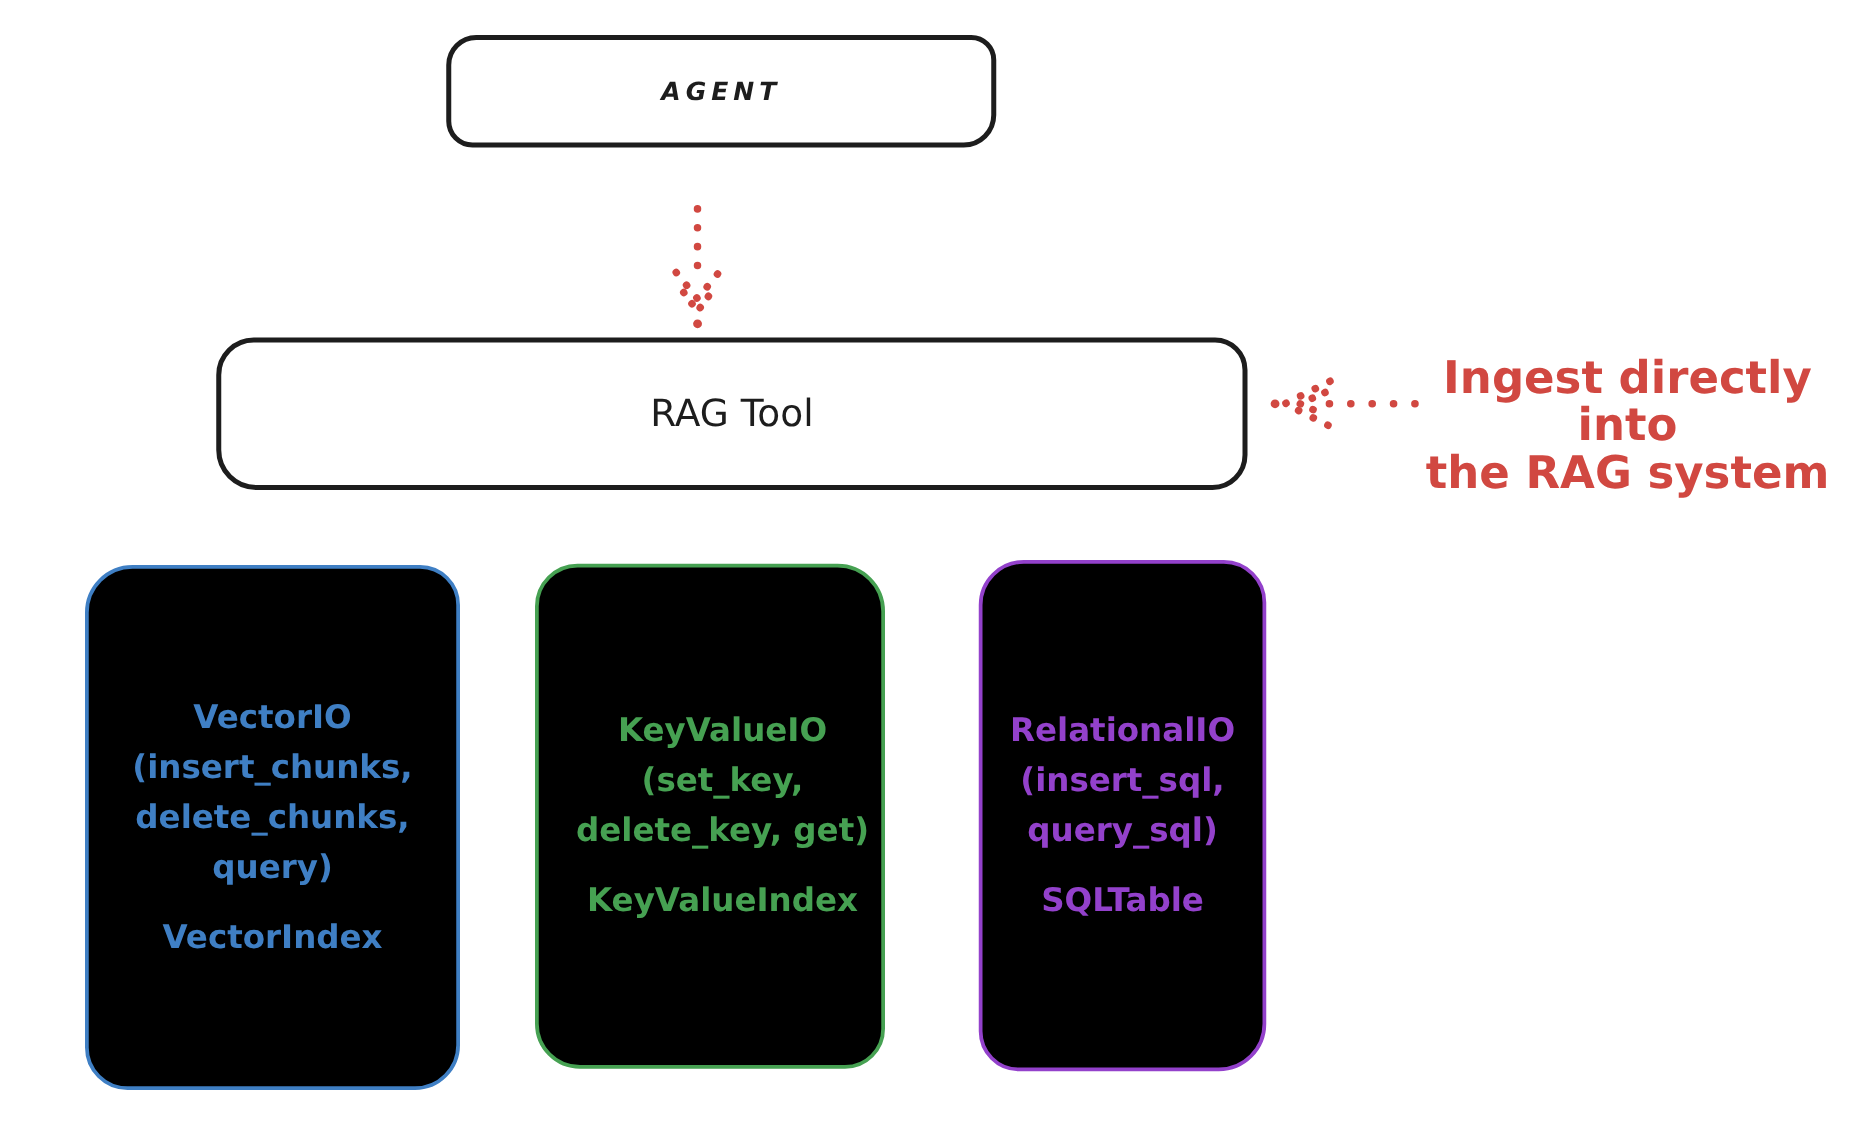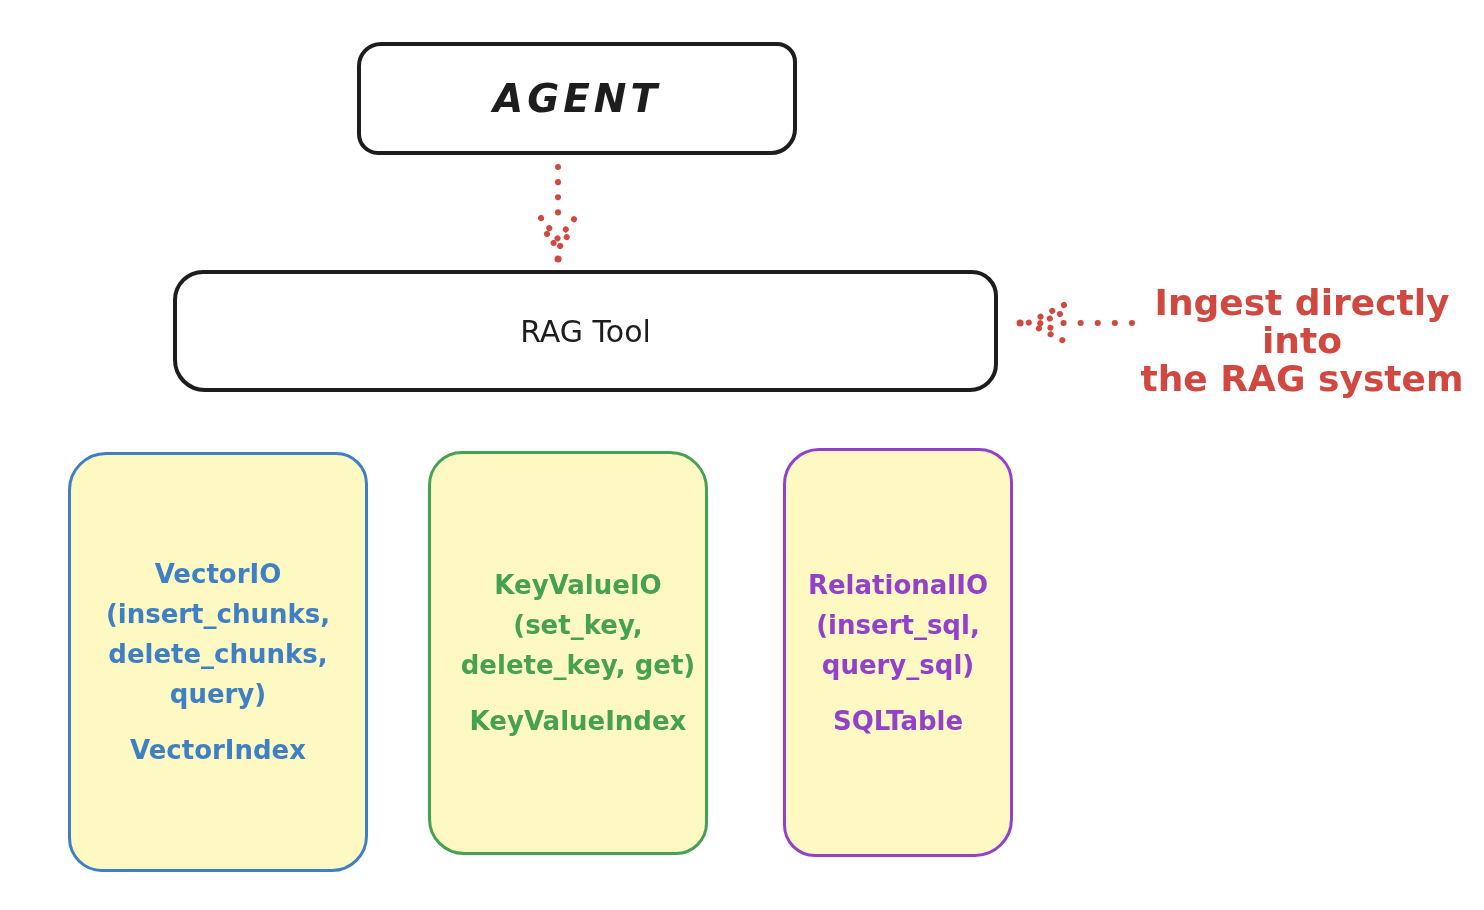--- a/index.html
+++ b/index.html
@@ -16,23 +16,23 @@
   .node {
     position: absolute;
     border: 4px solid #1d1d1d;
     background: #ffffff;
     display: flex;
     align-items: center;
     justify-content: center;
     text-align: center;
   }
   .node-agent {
-    left: 357px; top: 42px; width: 440px; height: 113px;
+    left: 357px; top: 28px; width: 440px; height: 90px;
     border-radius: 24px 20px 26px 21px;
-    font-size: 39px;
+    font-size: 20px;
     font-weight: bold;
     letter-spacing: 4px;
     font-style: italic;
   }
   .node-rag {
     left: 173px; top: 270px; width: 825px; height: 122px;
     border-radius: 30px 26px 28px 32px;
     font-size: 30px;
     font-weight: normal;
   }
@@ -44,21 +44,21 @@
     left: 1128px; top: 284px; width: 348px;
     color: #d14841;
     font-size: 36px;
     font-weight: bold;
     line-height: 38px;
     text-align: center;
   }
   .backend {
     position: absolute;
     border: 3.5px solid;
-    background: #fef9c3;
+    background: #000000;
     display: flex;
     flex-direction: column;
     align-items: center;
     justify-content: center;
     text-align: center;
     font-size: 26px;
     font-weight: bold;
     line-height: 40px;
   }
   .backend-vector {

